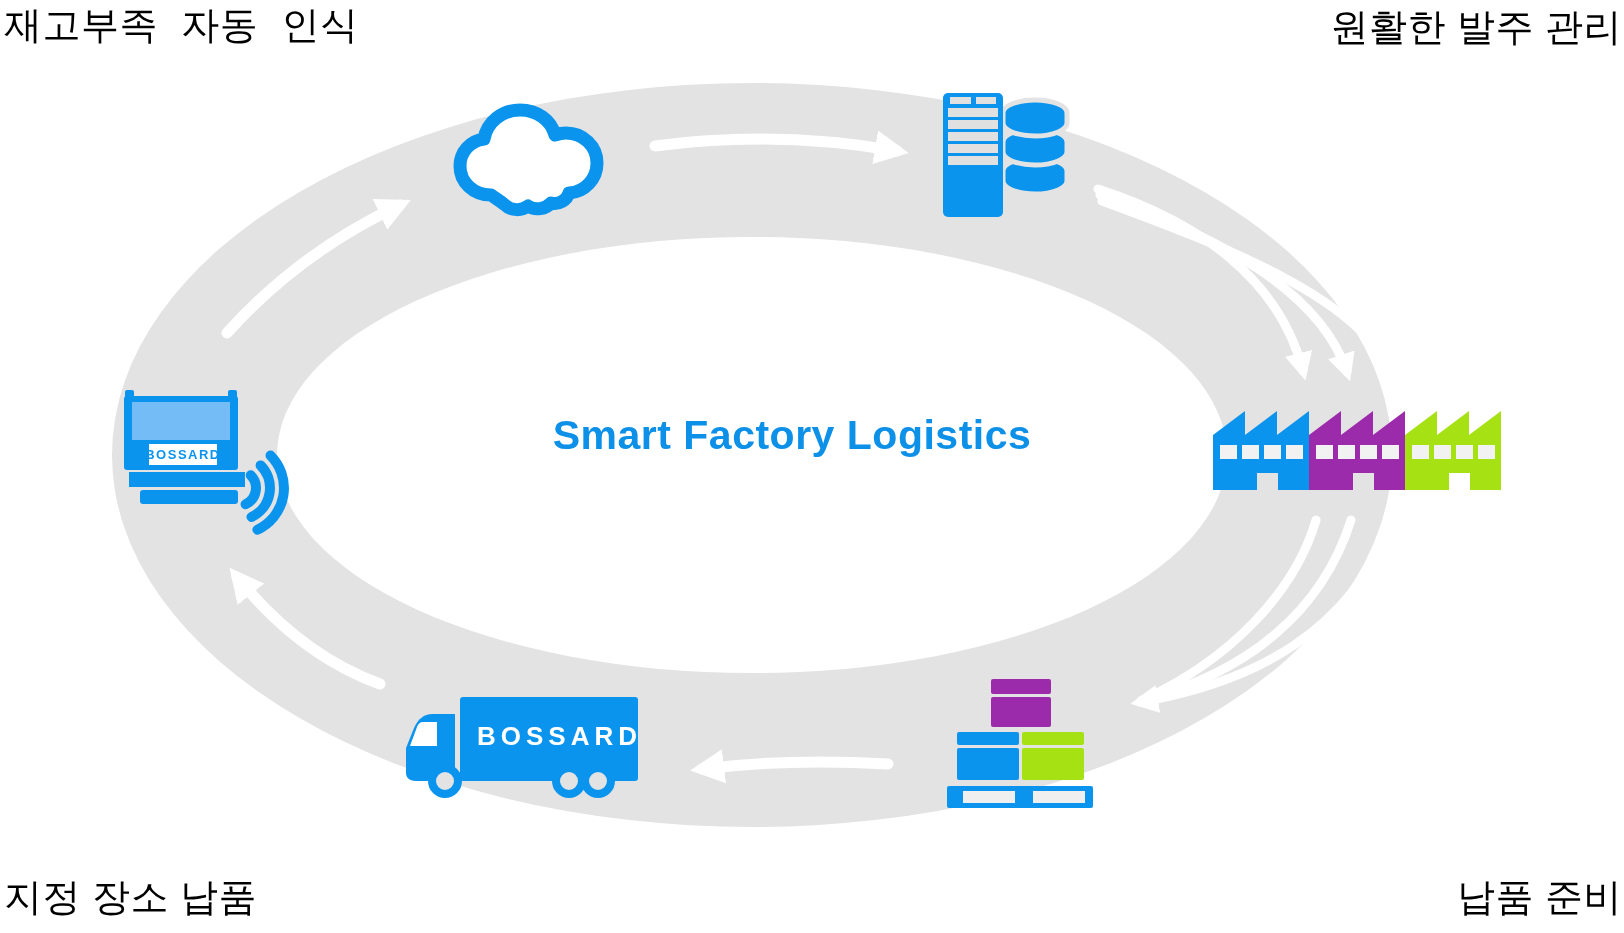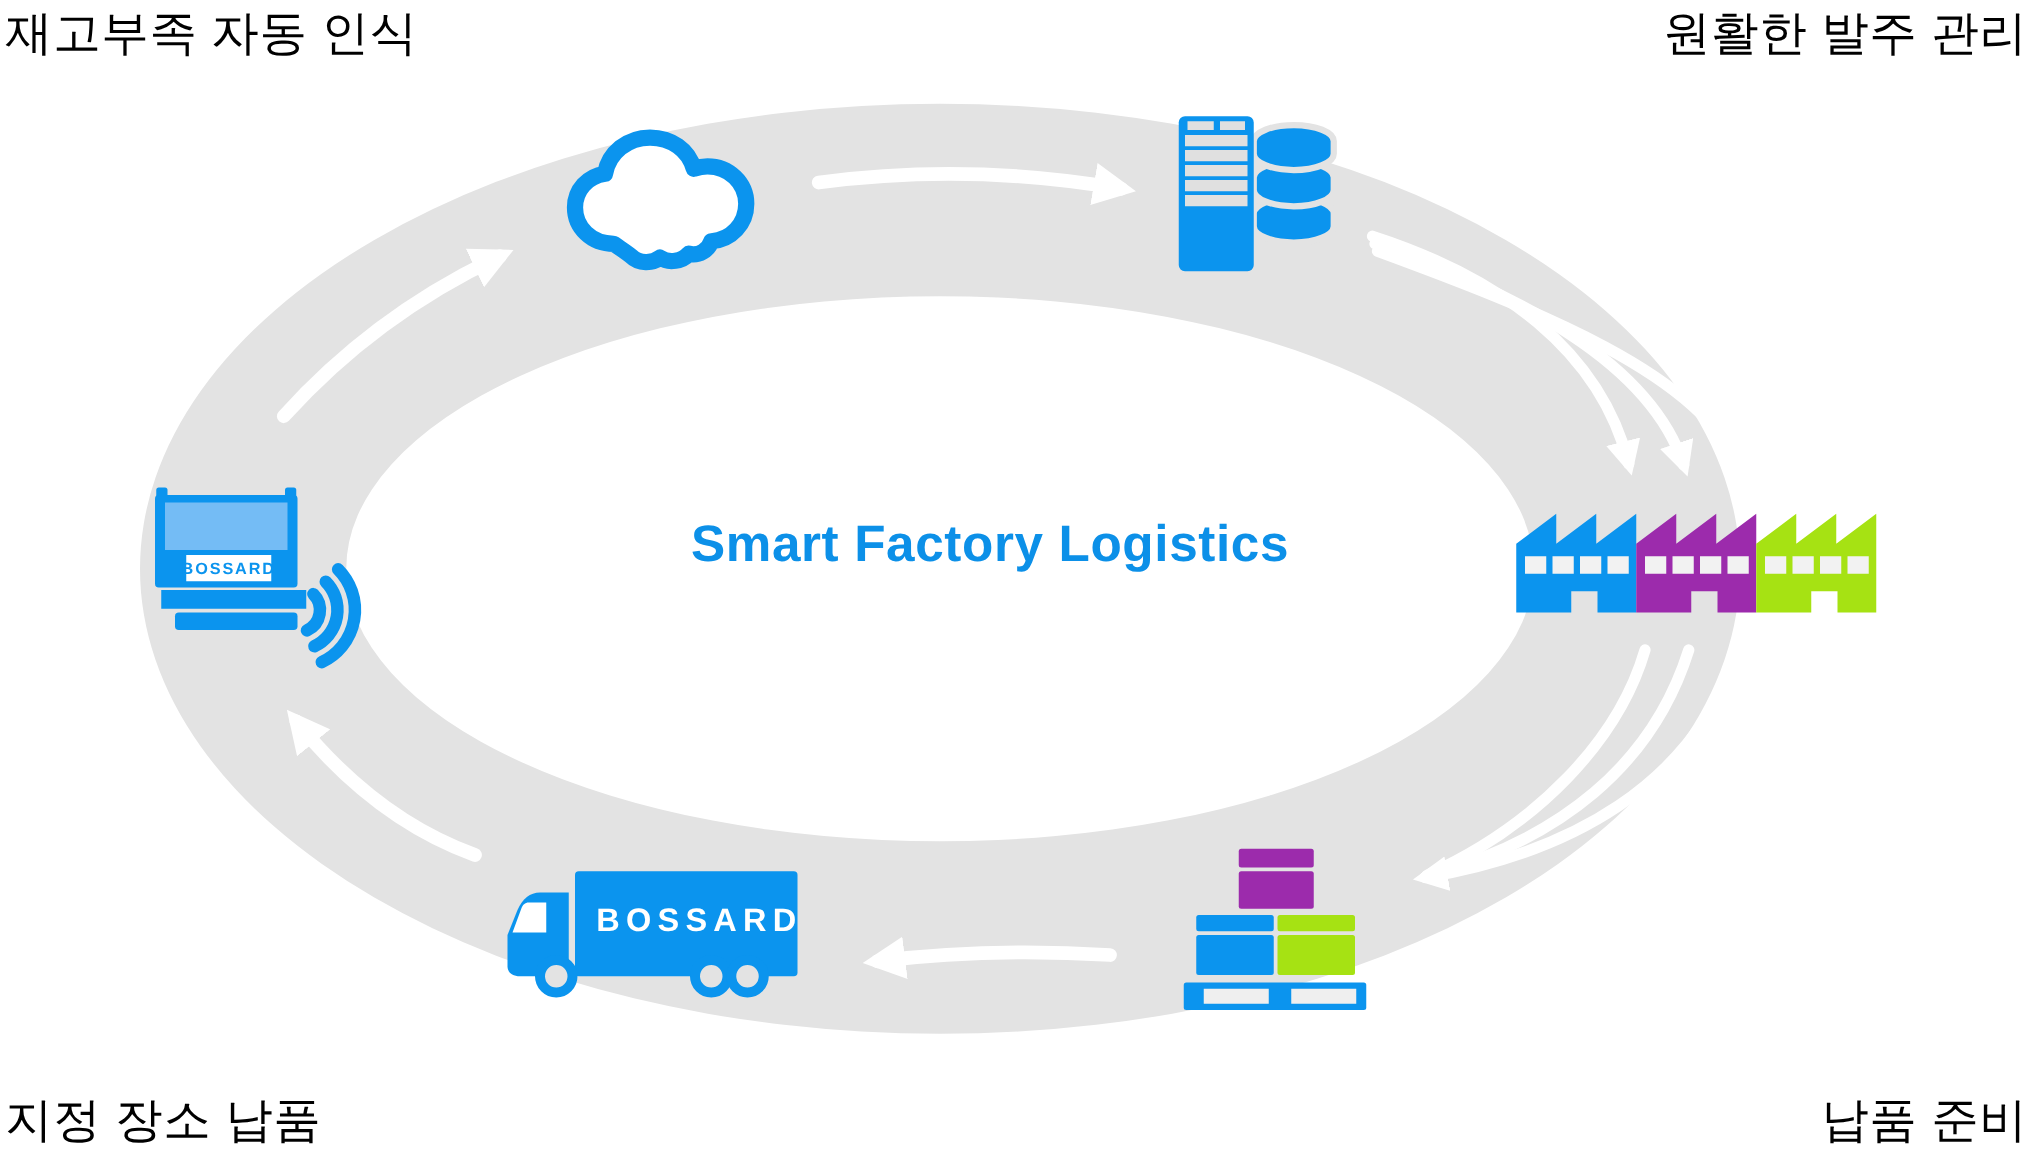--- a/index.html
+++ b/index.html
@@ -4,21 +4,21 @@
 <style>
   html,body{margin:0;padding:0;background:#ffffff;}
   .canvas{
     position:relative;width:1624px;height:933px;background:#ffffff;overflow:hidden;
     font-family:"Liberation Sans","DejaVu Sans",sans-serif;
   }
   .corner-label{
     position:absolute;font-size:38px;line-height:1.15;color:#000;
     font-weight:500;letter-spacing:0.5px;white-space:nowrap;
   }
-  .lbl-tl{left:4px;top:6px;}
+  .lbl-tl{left:4px;top:6px;font-family:Liberation Mono, monospace;}
   .lbl-tr{right:2px;top:6px;text-align:right;}
   .lbl-bl{left:4px;top:876px;}
   .lbl-br{right:2px;top:876px;text-align:center;}
   .center-title{
     position:absolute;left:770px;top:412px;transform:translateX(-50%);
     font-size:41px;font-weight:bold;color:#0C90E8;white-space:nowrap;letter-spacing:0.5px;margin-left:22px;
   }
   svg{position:absolute;left:0;top:0;}
   .bossard-truck-text{
     font-family:"Liberation Sans","DejaVu Sans",sans-serif;

